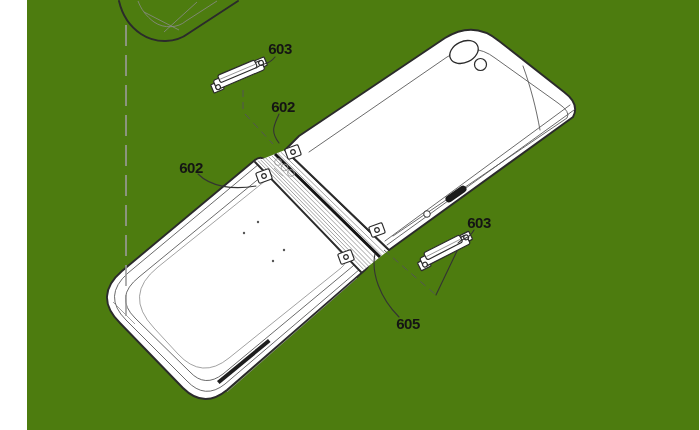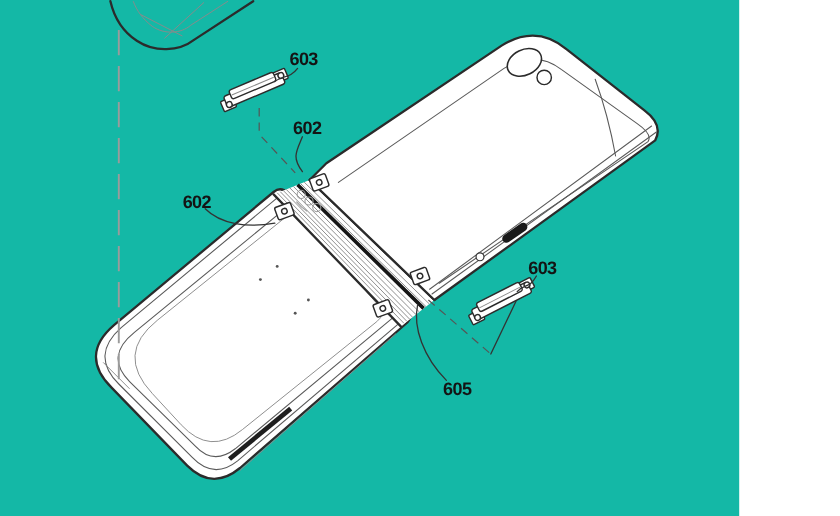--- a/index.html
+++ b/index.html
@@ -1,17 +1,17 @@
 <!DOCTYPE html>
 <html><head>
 <meta charset="utf-8">
 <style>
   html,body{margin:0;padding:0;background:#fff;}
-  .stage{position:relative;width:616px;height:430px;background:#14b8a6;overflow:hidden;
-         font-family:"Liberation Sans",sans-serif;}
+  .stage{position:relative;width:672px;height:430px;background:#4d7c0f;overflow:hidden;
+         font-family:"Liberation Sans",sans-serif;margin-left:27px;}
   svg{display:block;}
   .ref-label{font-family:"Liberation Sans",sans-serif;font-weight:700;font-size:15px;
              letter-spacing:-0.5px;fill:#141414;}
   .bold{stroke:#2b2b2b;stroke-width:1.9;fill:none;stroke-linecap:round;stroke-linejoin:round;}
   .boldfill{stroke:#2b2b2b;stroke-width:1.9;fill:#ffffff;stroke-linejoin:round;}
   .thin{stroke:#5a5a5a;stroke-width:0.9;fill:none;stroke-linecap:round;}
   .xthin{stroke:#8a8a8a;stroke-width:0.8;fill:none;}
   .leader{stroke:#333333;stroke-width:1.1;fill:none;stroke-linecap:round;}
   .dashlead{stroke:#555555;stroke-width:1;fill:none;stroke-dasharray:7 5;}
   .part{stroke:#2b2b2b;stroke-width:1.2;fill:#ffffff;stroke-linejoin:round;}

